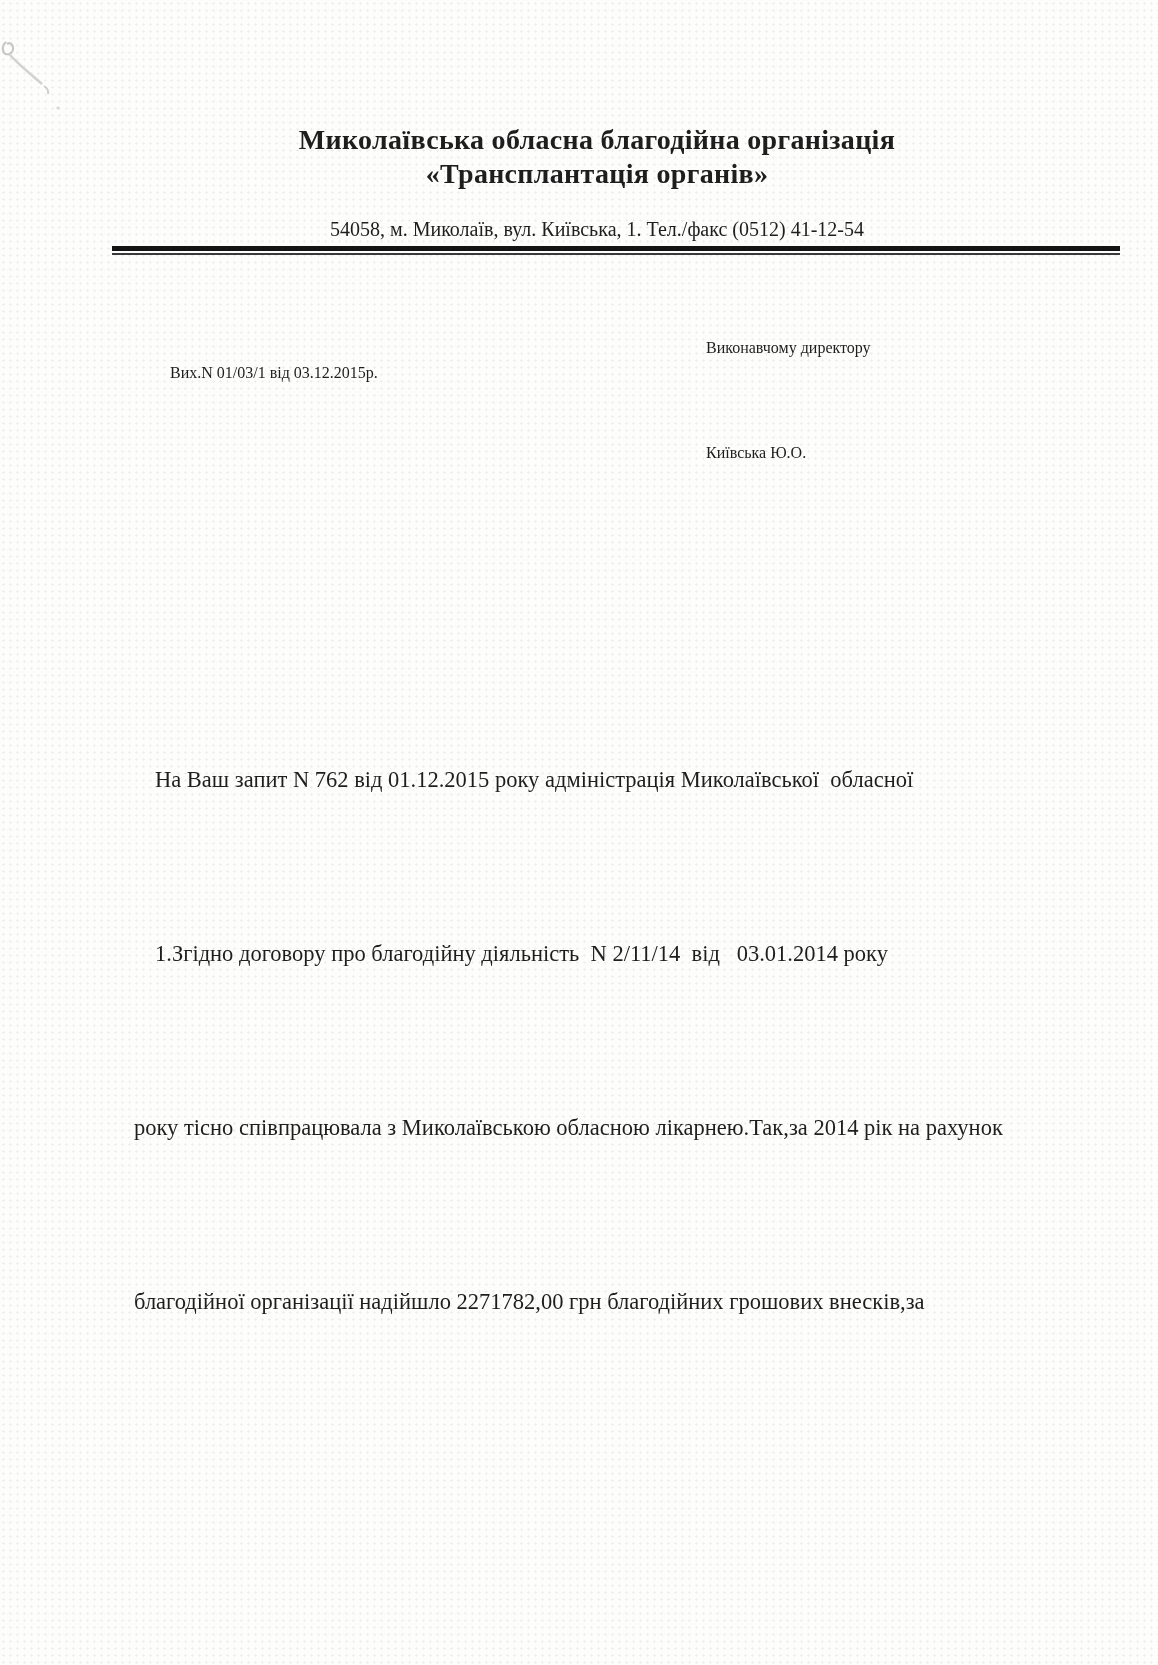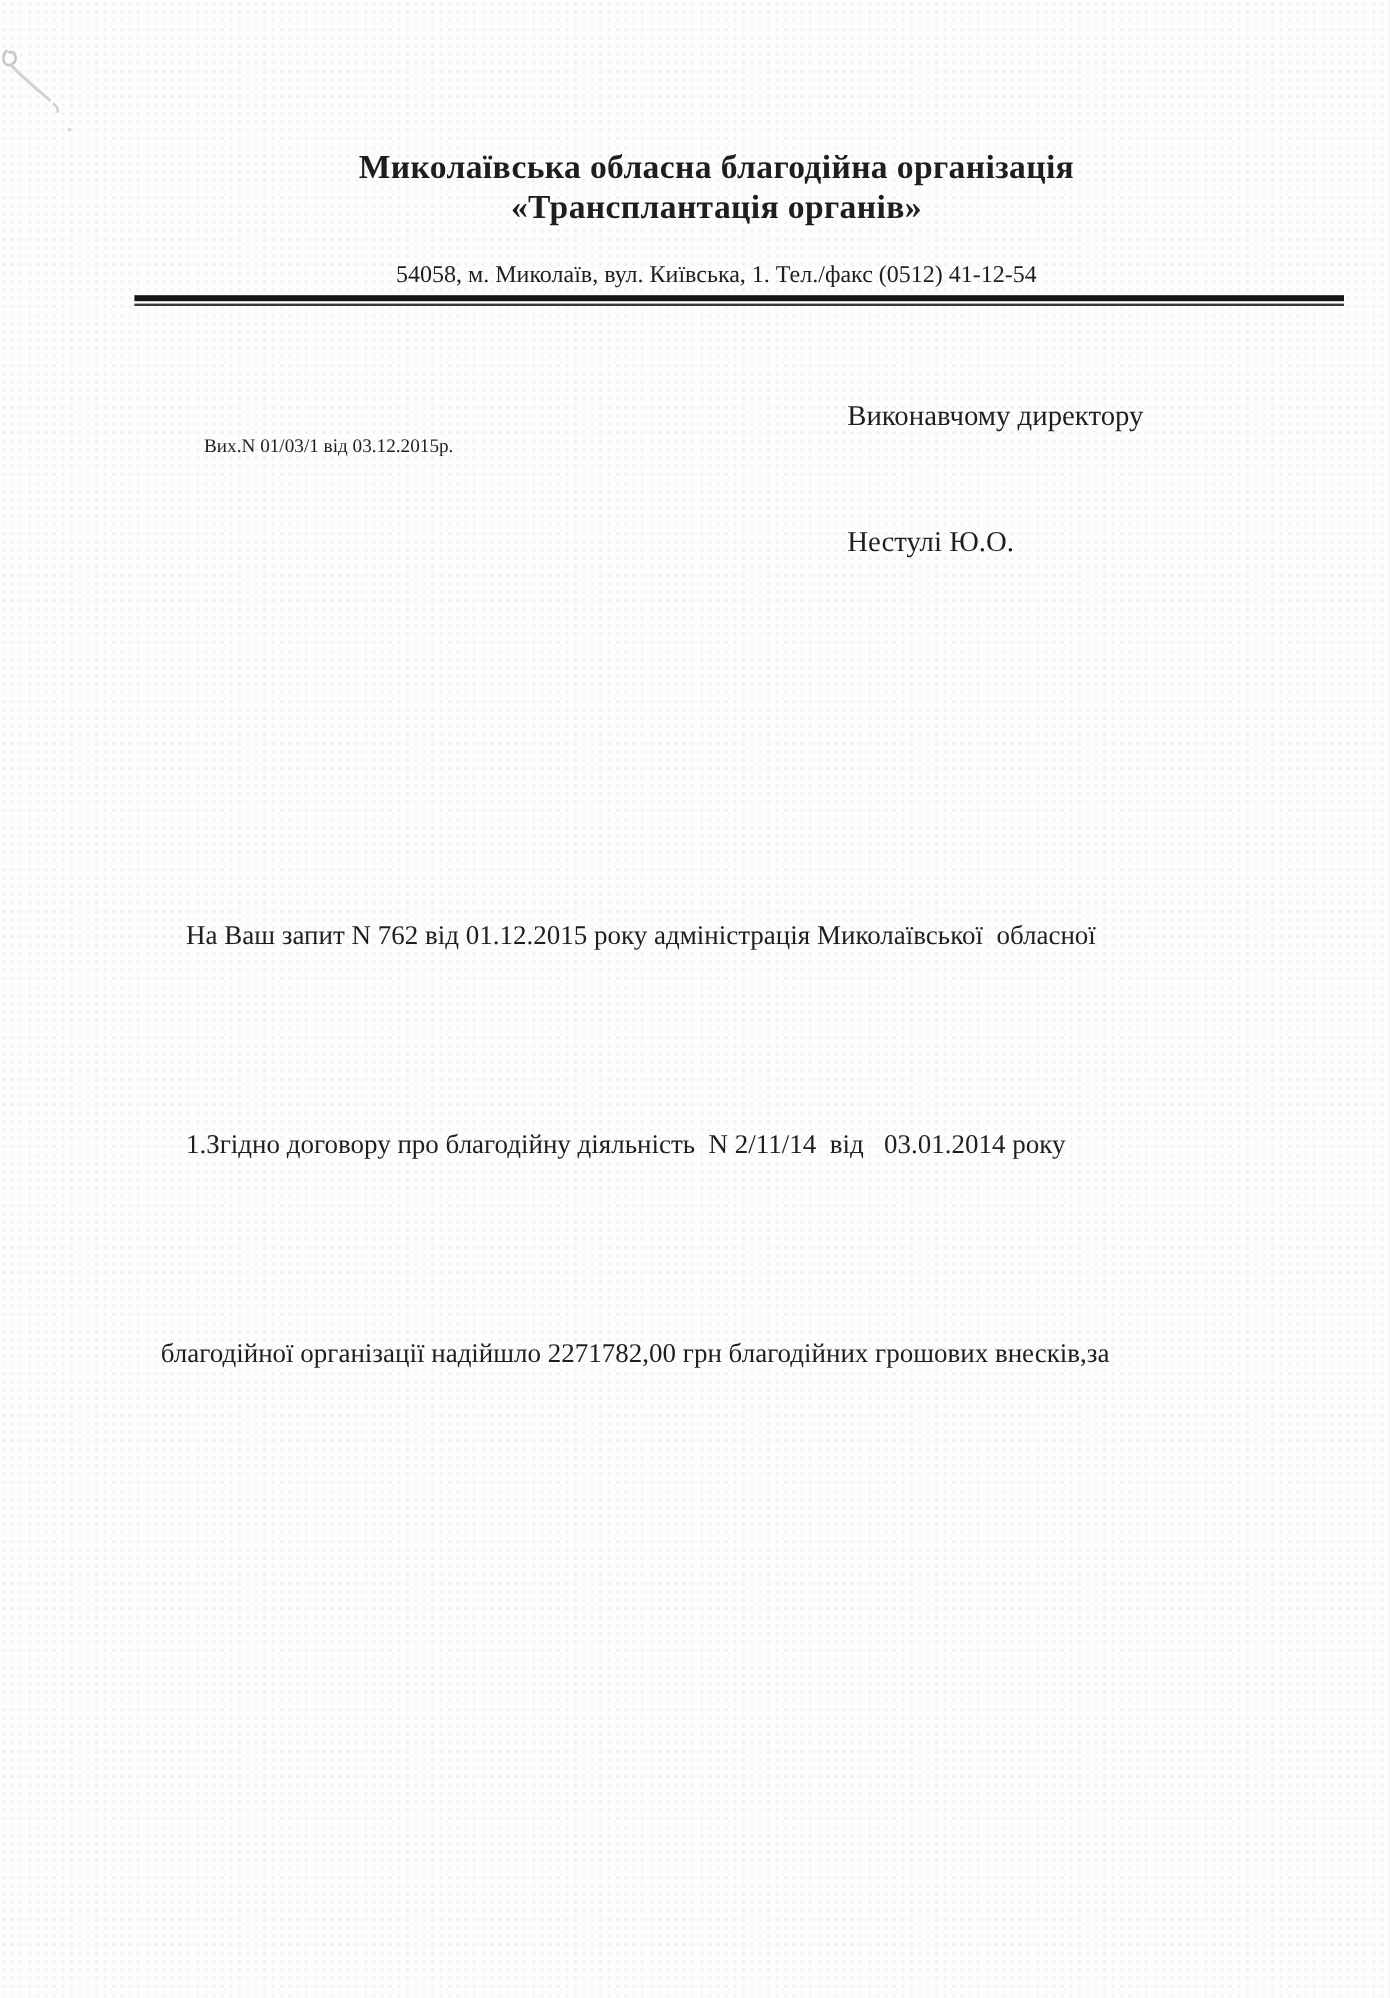--- a/index.html
+++ b/index.html
@@ -61,21 +61,21 @@
   }
   .rule .thick { height: 5px; background: #141414; }
   .rule .gap   { height: 2px; }
   .rule .thin  { height: 2px; background: #3a3a3a; }
 
   .addressee {
     position: absolute;
     left: 706px;
     top: 260px;
     width: 400px;
-    font-size: 24px;
+    font-size: 16px;
     line-height: 35px;
     white-space: pre;
   }
   .ref-line {
     position: absolute;
     left: 170px;
     top: 364px;
     font-size: 16px;
     white-space: pre;
   }
@@ -111,28 +111,29 @@
   <div class="contact-line">54058, м. Миколаїв, вул. Київська, 1. Тел./факс (0512) 41-12-54</div>
 
   <div class="rule">
     <div class="thick"></div>
     <div class="gap"></div>
     <div class="thin"></div>
   </div>
 
   <div class="addressee">
     <div>Виконавчому директору</div>
-    <div>Нестулі Ю.О.</div>
+    <div>Київська Ю.О.</div>
   </div>
 
   <div class="ref-line">Вих.N 01/03/1 від 03.12.2015р.</div>
 
   <div class="body-text">
     <div class="body-line indent">На Ваш запит N 762 від 01.12.2015 року адміністрація Миколаївської  обласної</div>
     <div class="body-line indent">1.Згідно договору про благодійну діяльність  N 2/11/14  від   03.01.2014 року</div>
+    <div class="body-line">року тісно співпрацювала з Миколаївською обласною лікарнею.Так,за 2014 рік на рахунок</div>
     <div class="body-line">благодійної організації надійшло 2271782,00 грн благодійних грошових внесків,за</div>
     
     
     
     
     
     
     
     
     

